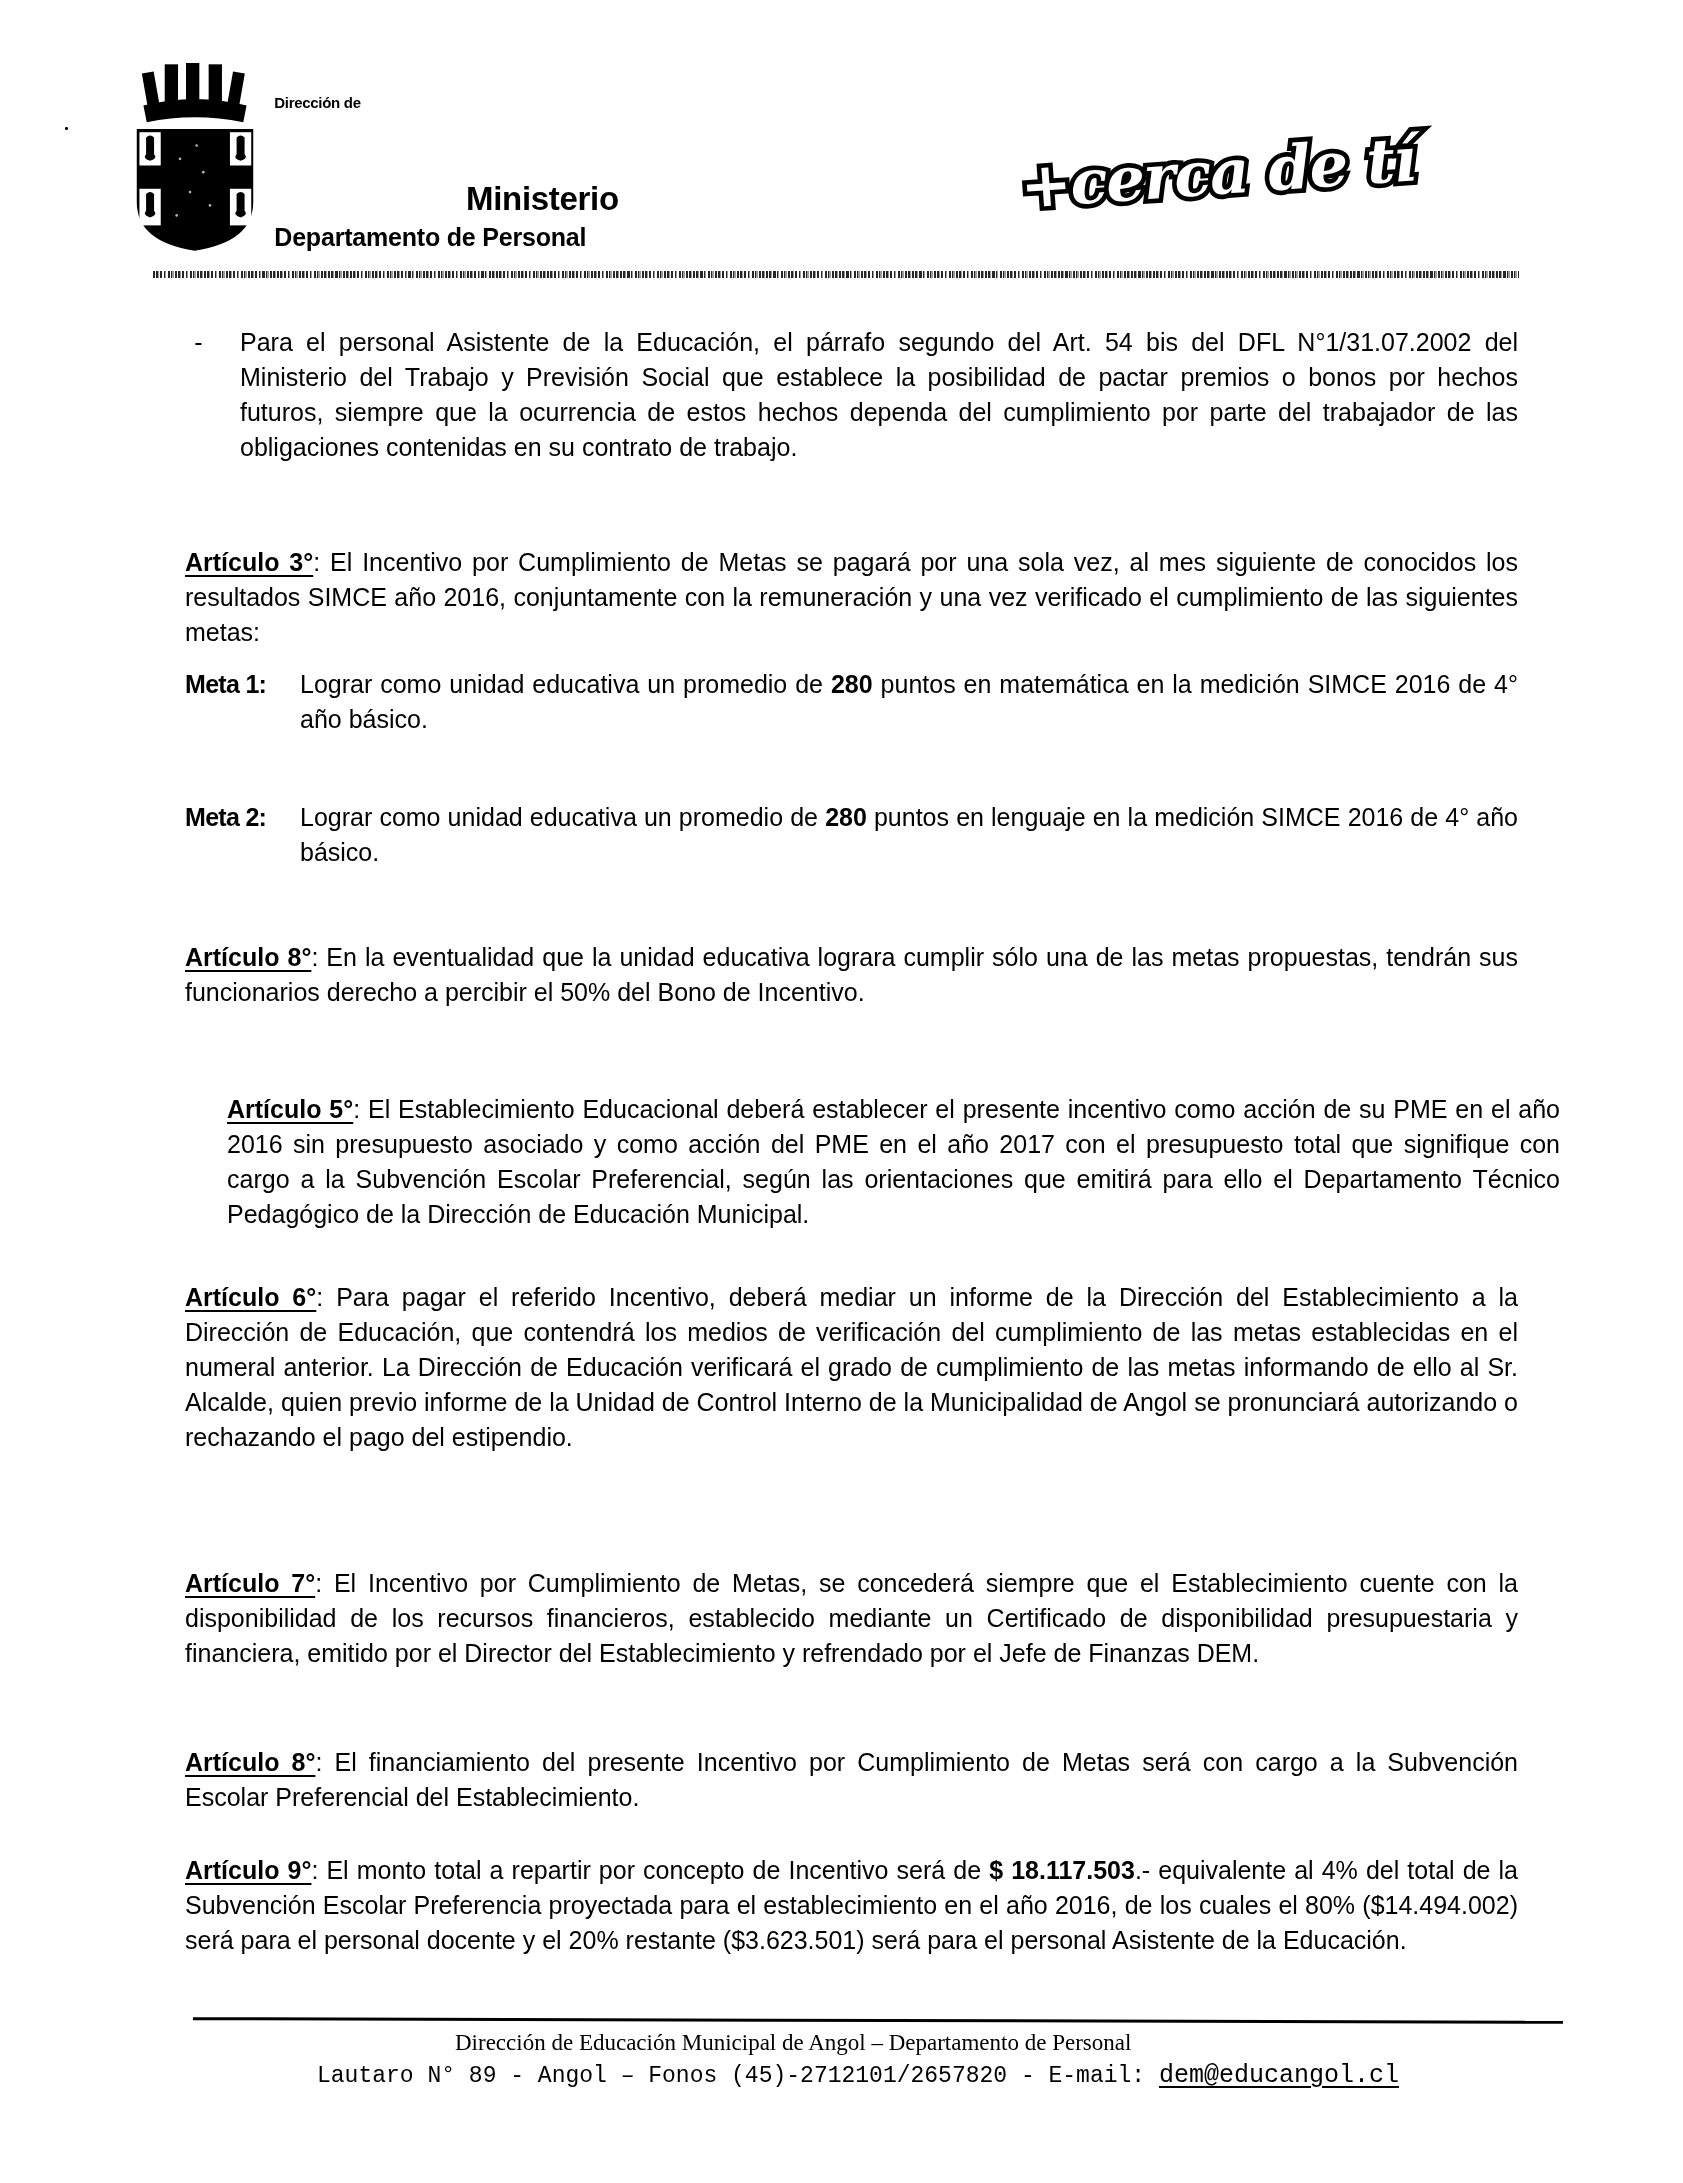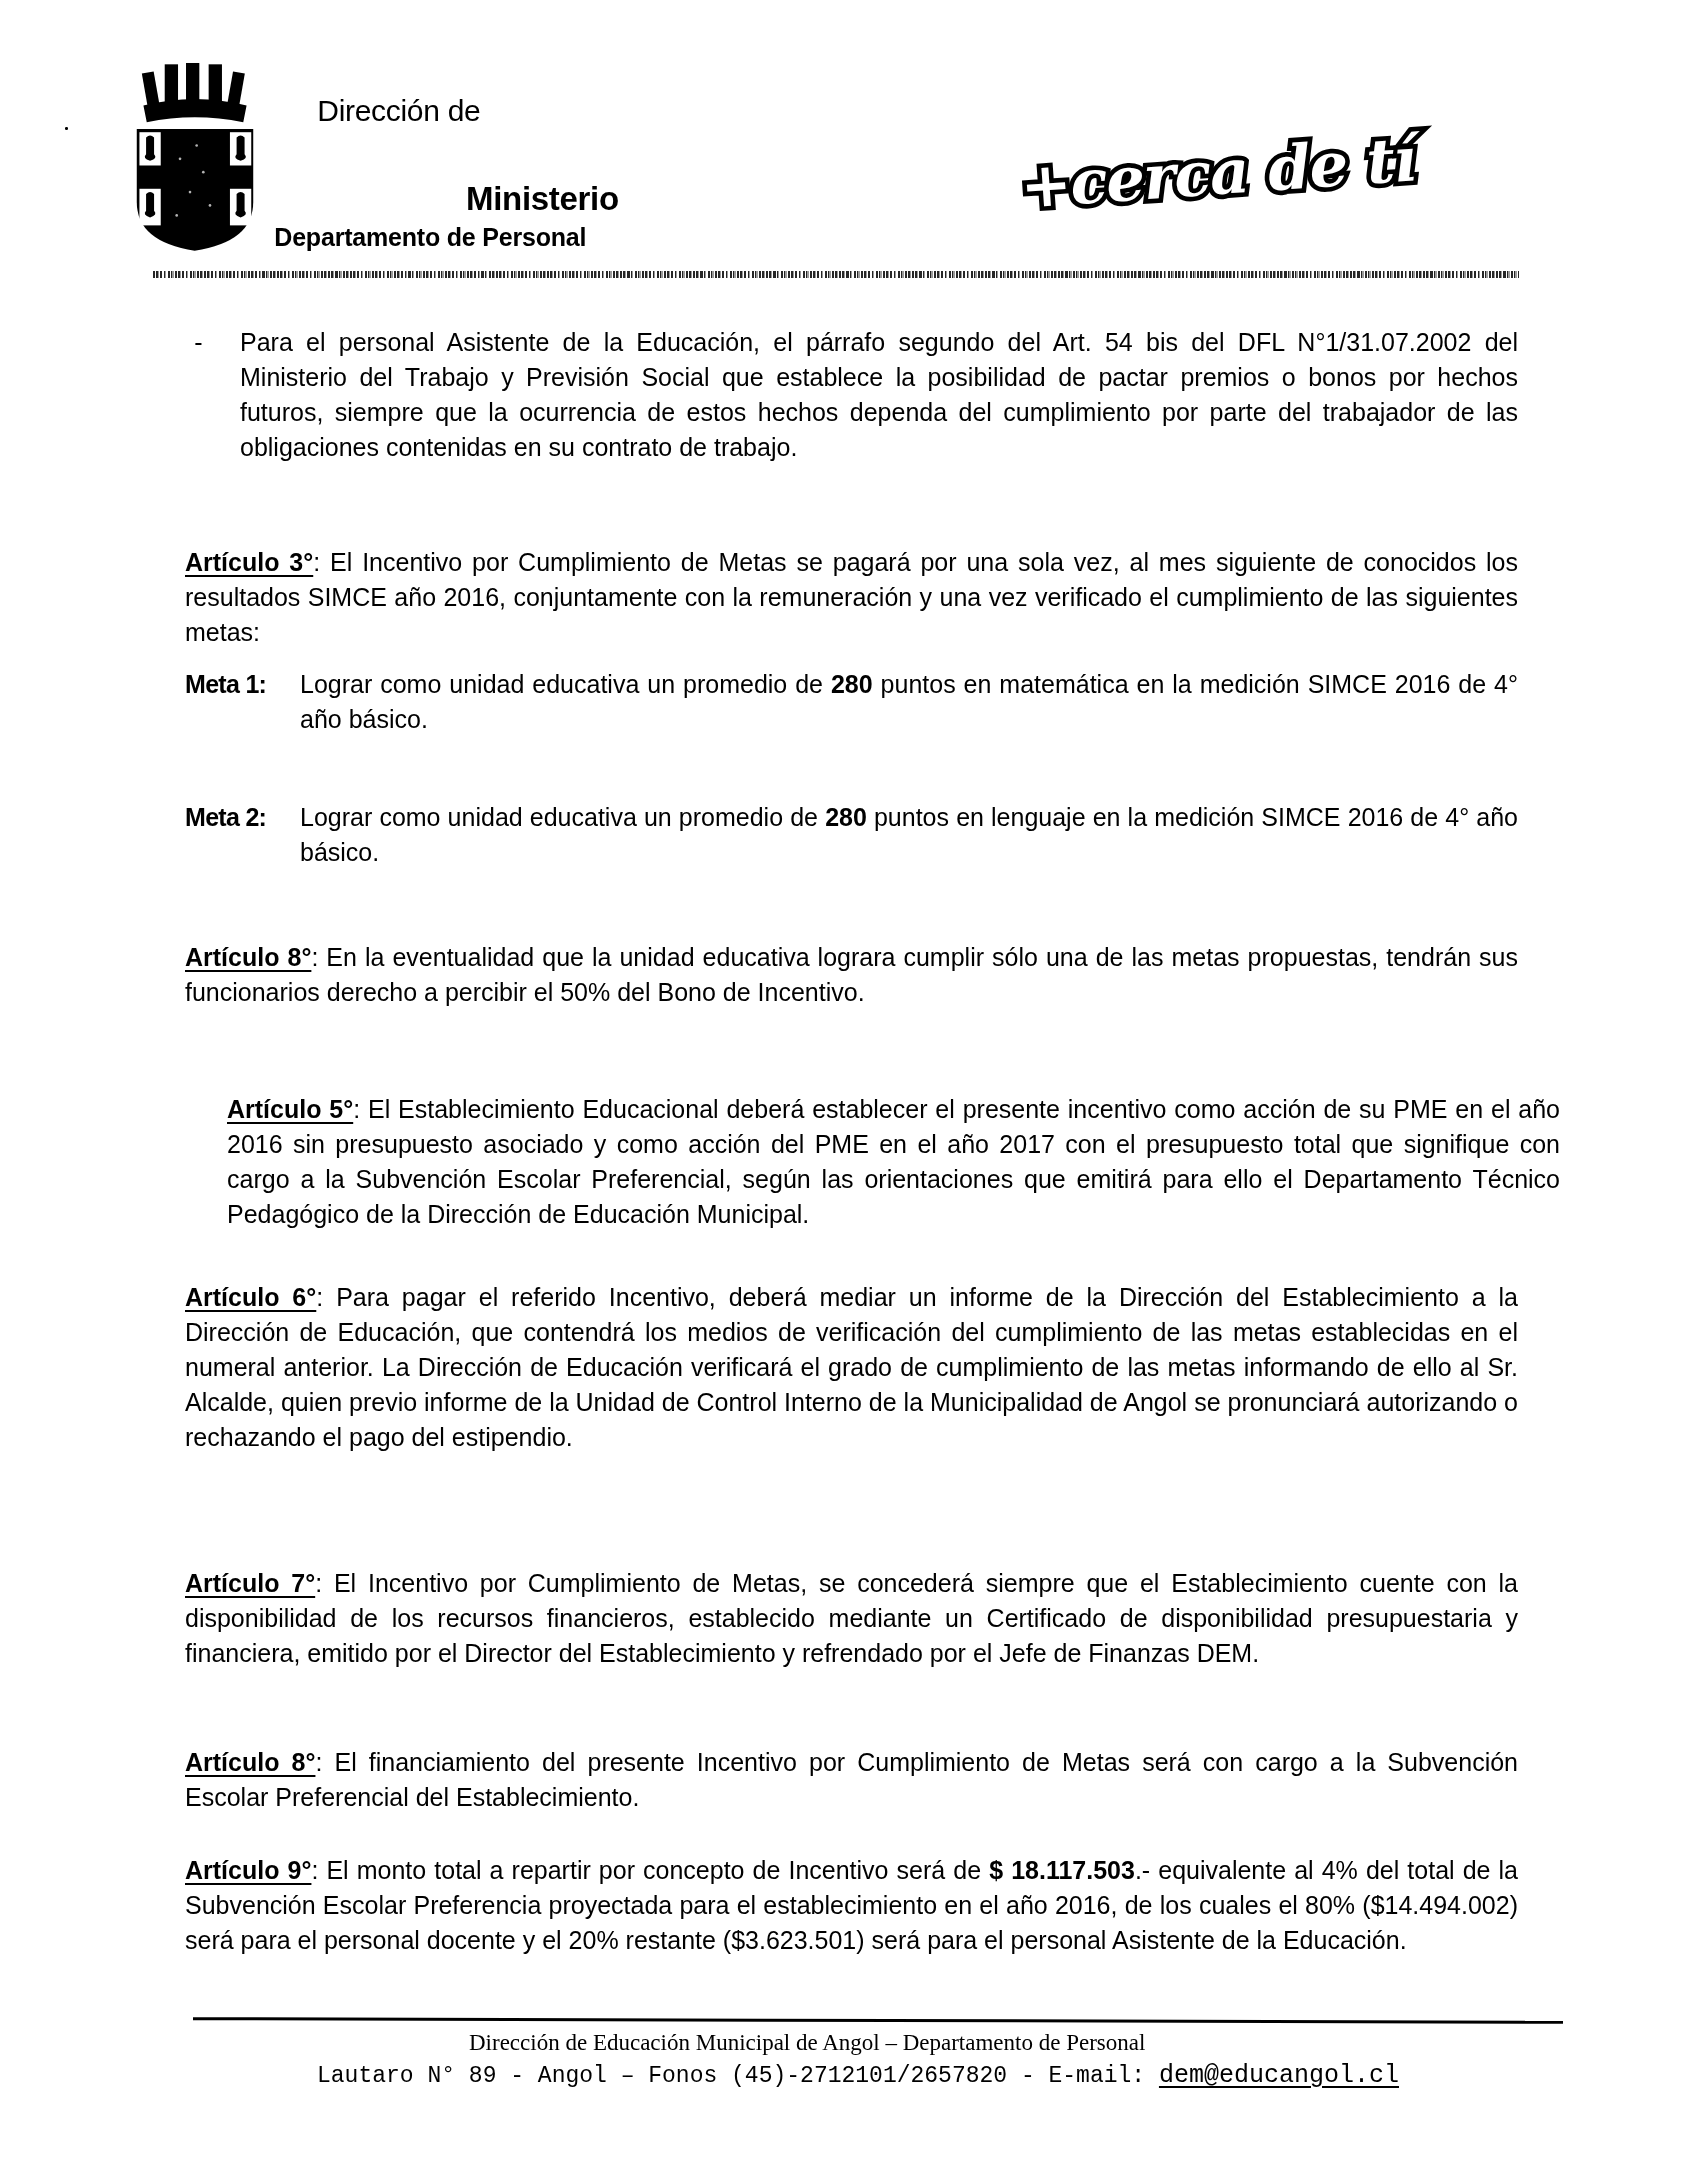--- a/index.html
+++ b/index.html
@@ -3,21 +3,21 @@
 <meta charset="utf-8">
 <style>
   html, body { margin: 0; padding: 0; background: #ffffff; }
   body {
     width: 1683px; height: 2183px; position: relative; overflow: hidden;
     font-family: "Liberation Sans", "DejaVu Sans", sans-serif; color: #000;
   }
   .header { position: absolute; left: 0; top: 0; width: 1683px; height: 280px; }
   .crest { position: absolute; left: 130px; top: 59px; width: 130px; height: 193px; }
   .brand { position: absolute; left: 273px; top: 90px; width: 413px; height: 160px; }
-  .brand .l1 { position: absolute; left: 1.3px; top: 4px; font-size: 30px; font-weight: 400; letter-spacing: -0.3px; margin-left: 43px; }
+  .brand .l1 { position: absolute; left: 1.3px; top: 4px; font-size: 15px; font-weight: 700; letter-spacing: -0.3px; }
   .brand .l2 { position: absolute; left: 0; top: 14.7px; font-size: 67px; font-weight: 900; letter-spacing: -0.7px; line-height: 1.1; }
   .brand .l3 { position: absolute; left: 193px; top: 90px; font-size: 33px; font-weight: 900; letter-spacing: -0.3px; }
   .brand .l4 { position: absolute; left: 1.3px; top: 133px; font-size: 25px; font-weight: 900; letter-spacing: -0.2px; }
   .slogan { position: absolute; left: 980px; top: 127px; width: 467px; height: 100px; }
   .slogan-text {
     position: absolute; left: 40px; top: 10px; font-family: "DejaVu Serif", serif; font-style: italic; font-weight: bold;
     font-size: 61px; color: #fff; -webkit-text-stroke: 9.3px #000; paint-order: stroke fill; letter-spacing: -1.3px;
     transform: rotate(-4deg); white-space: nowrap;
   }
   .deco-rule {
@@ -30,21 +30,21 @@
   .block p { margin: 0; }
   .bullet-dash { position: absolute; left: 9.3px; top: 0; }
   .bullet-text { margin-left: 55px !important; }
   .art-label { font-weight: bold; text-decoration: underline; text-underline-offset: 4px; text-decoration-thickness: 2px; }
   .meta-row { position: absolute; left: 0; width: 1333px; }
   .meta-label { position: absolute; left: 0; top: 0; font-weight: bold; letter-spacing: -0.7px; }
   .meta-text { margin-left: 115px !important; text-align: justify; }
   b.num { font-weight: bold; }
   .footer-rule { position: absolute; left: 193px; top: 2019px; width: 1370px; height: 2.7px; background: #000; transform: rotate(0.15deg); }
   .footer { position: absolute; left: 0; top: 2026px; width: 1683px; text-align: center; font-family: "Liberation Serif", "DejaVu Serif", serif; font-size: 23px; line-height: 33px; }
-  .footer .f1 { position: absolute; left: 469px; top: 0; white-space: nowrap; }
+  .footer .f1 { position: absolute; left: 455px; top: 0; white-space: nowrap; }
   .footer .f2 { position: absolute; left: 317px; top: 33px; white-space: nowrap; font-family: Liberation Mono, monospace; }
   .footer .email { text-decoration: underline; text-underline-offset: 4px; font-size: 25px; }
   .speck { position: absolute; width: 2.7px; height: 2.7px; background: #000; border-radius: 50%; }
 </style>
 </head>
 <body>
 
 <div class="header">
   <svg class="crest" viewBox="0 0 195 290">
     <g fill="#000">

